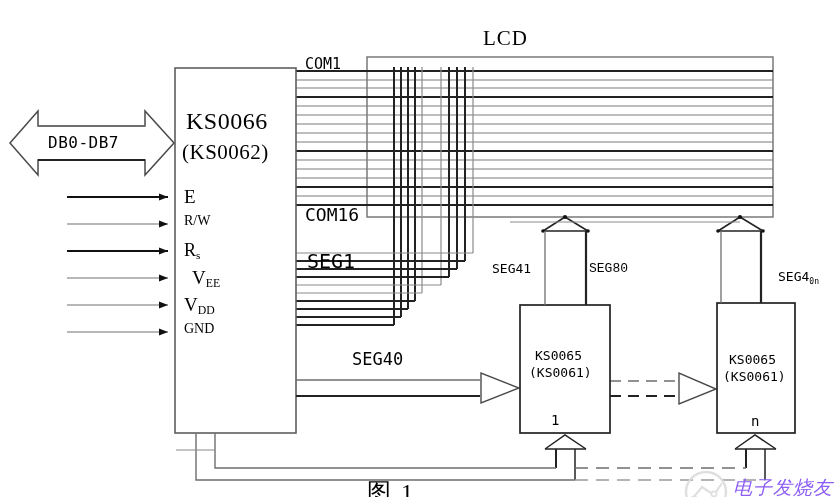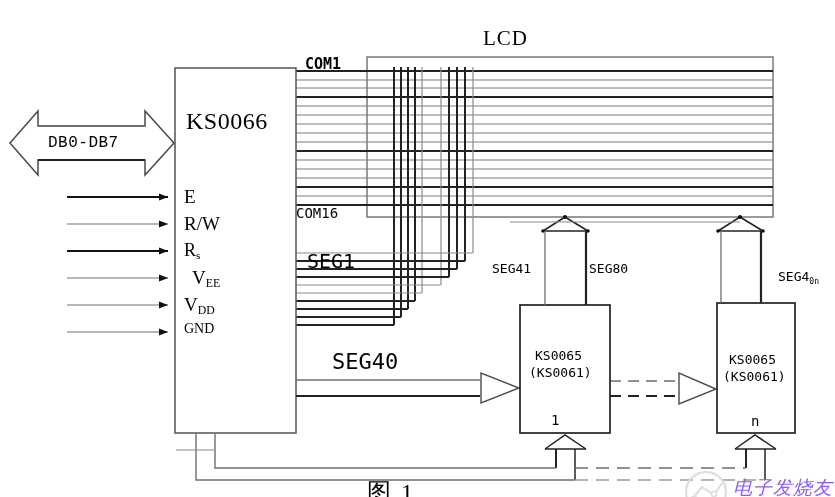--- a/index.html
+++ b/index.html
@@ -211,37 +211,38 @@
       <path d="M692,474 L702,462 L714,470 L722,458" fill="none" stroke="#dcdcdc" stroke-width="2.2"></path>
       <circle cx="694" cy="474" r="2.6" fill="#ffffff" stroke="#dcdcdc" stroke-width="1.6"></circle>
       <circle cx="714" cy="469" r="2.6" fill="#ffffff" stroke="#dcdcdc" stroke-width="1.6"></circle>
     </g>
 
   </svg>
 
   <div class="txt" style="left:483px; top:3px; font-size:21px; letter-spacing:1px;">LCD</div>
 
   <div class="txt" style="left:186px; top:84px; font-size:24px; letter-spacing:0.5px;">KS0066</div>
-
-  <div class="txt mono" style="left:48px; top:110px; font-size:16px; letter-spacing:0.5px;font-family:Liberation Mono, monospace;">DB0-DB7</div>
+  <div class="txt" style="left:182px; top:117px; font-size:21px; letter-spacing:0.5px;">(KS0062)</div>
+
+  <div class="txt mono" style="left:48px; top:110px; font-size:16px; letter-spacing:0.5px;">DB0-DB7</div>
 
   <div class="txt" style="left:184px; top:162px; font-size:19px;">E</div>
-  <div class="txt" style="left:184px; top:189px; font-size:19px;">R/W</div>
+  <div class="txt" style="left:184px; top:189px; font-size:14px;">R/W</div>
   <div class="txt" style="left:184px; top:216px; font-size:18px;"><span>R</span><span class="sub">s</span></div>
   <div class="txt" style="left:192px; top:243px; font-size:19px;"><span>V</span><span class="sub">EE</span></div>
   <div class="txt" style="left:184px; top:270px; font-size:19px;"><span>V</span><span class="sub">DD</span></div>
   <div class="txt" style="left:184px; top:297px; font-size:14px;">GND</div>
 
-  <div class="txt mono" style="left:305px; top:32px; font-size:15px;font-weight:bold;">COM1</div>
-  <div class="txt mono" style="left:296px; top:181px; font-size:14px;">COM16</div>
+  <div class="txt mono" style="left:305px; top:32px; font-size:15px;">COM1</div>
+  <div class="txt mono" style="left:305px; top:181px; font-size:18px;">COM16</div>
   <div class="txt mono" style="left:307px; top:226px; font-size:20px;">SEG1</div>
-  <div class="txt mono" style="left:332px; top:326px; font-size:22px;text-align:center;">SEG40</div>
+  <div class="txt mono" style="left:352px; top:326px; font-size:17px;text-align:center;">SEG40</div>
 
   <div class="txt mono" style="left:492px; top:237px; font-size:13px;">SEG41</div>
-  <div class="txt mono" style="left:589px; top:237px; font-size:13px;">SEG80</div>
+  <div class="txt mono" style="left:589px; top:237px; font-size:13px;font-family:Liberation Mono, monospace;">SEG80</div>
   <div class="txt mono" style="left:535px; top:324px; font-size:13px;">KS0065</div>
   <div class="txt mono" style="left:529px; top:341px; font-size:13px;">(KS0061)</div>
   <div class="txt mono" style="left:551px; top:388px; font-size:14px;">1</div>
 
   <div class="txt mono" style="left:778px; top:245px; font-size:13px;"><span>SEG4</span><span class="sub">0n</span></div>
   <div class="txt mono" style="left:729px; top:328px; font-size:13px;">KS0065</div>
   <div class="txt mono" style="left:723px; top:345px; font-size:13px;">(KS0061)</div>
   <div class="txt mono" style="left:751px; top:389px; font-size:14px;">n</div>
 
   <div class="txt" style="left:367px; top:455px; font-size:24px; letter-spacing:2px;">图 1</div>

